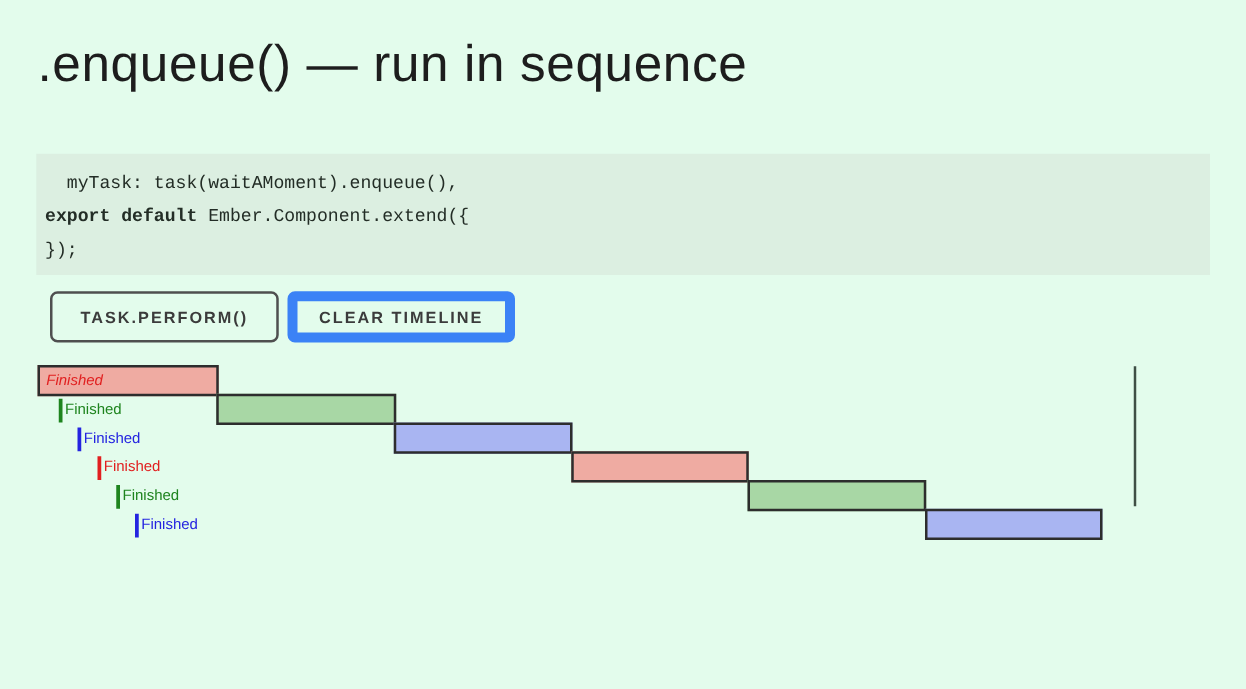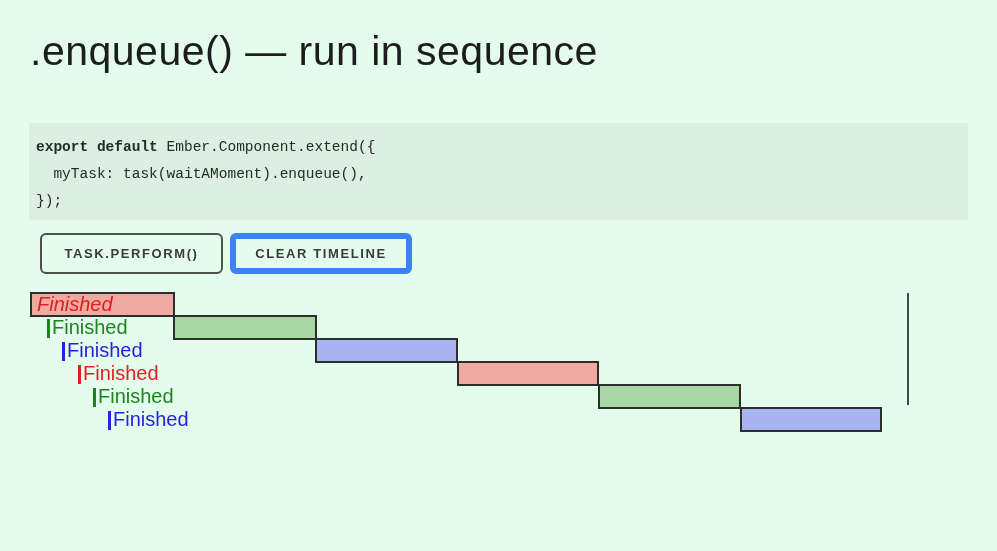--- a/index.html
+++ b/index.html
@@ -50,50 +50,50 @@
     cursor: pointer;
     text-align: center;
     margin-left: 12px;
   }
   .btn-primary {
     left: 28px; top: 233px; width: 183px;
     border: 2px solid #4f4f4f;
   }
   .btn-secondary {
     left: 218px; top: 233px; width: 182px;
-    border: 6px solid #3b82f6;
+    border: 8px solid #3b82f6;
   }
   .timeline {
     position: absolute;
     left: 0; top: 0; width: 997px; height: 551px;
     pointer-events: none;
   }
   .task-bar {
     position: absolute;
     box-sizing: border-box;
     border: 2px solid #2d2d2d;
   }
   .perform-tick {
     position: absolute;
     width: 2.5px;
   }
   .task-state-label {
     position: absolute;
-    font-size: 20px;
+    font-size: 12px;
     white-space: nowrap;
   }
   .task-state-label.italic { font-style: italic; }
   .timeline-cursor { position: absolute; }
 </style>
 </head>
 <body>
 
 <h1 class="page-title">.enqueue() — run in sequence</h1>
 
-<pre class="code-block"><div class="code-line"><b>export default</b> Ember.Component.extend({</div><div class="code-line">  myTask: task(waitAMoment).enqueue(),</div><div class="code-line">});</div></pre>
+<pre class="code-block"><div class="code-line">  myTask: task(waitAMoment).enqueue(),</div><div class="code-line"><b>export default</b> Ember.Component.extend({</div><div class="code-line">});</div></pre>
 
 <div class="buttons-row">
   <button class="btn btn-primary">TASK.PERFORM()</button>
   <button class="btn btn-secondary">CLEAR TIMELINE</button>
 </div>
 
 <div class="timeline">
     <div class="task-bar" style="left: 30px; top: 292px; width: 145px; height: 25px; background: rgb(239, 171, 162); border-color: rgb(45, 45, 45);"></div>
     <div class="task-state-label italic" style="color: rgb(225, 31, 31); top: 292px; line-height: 25px; left: 37px;">Finished</div>
     <div class="task-bar" style="left: 173px; top: 315px; width: 144px; height: 25px; background: rgb(168, 215, 165); border-color: rgb(45, 45, 45);"></div>

